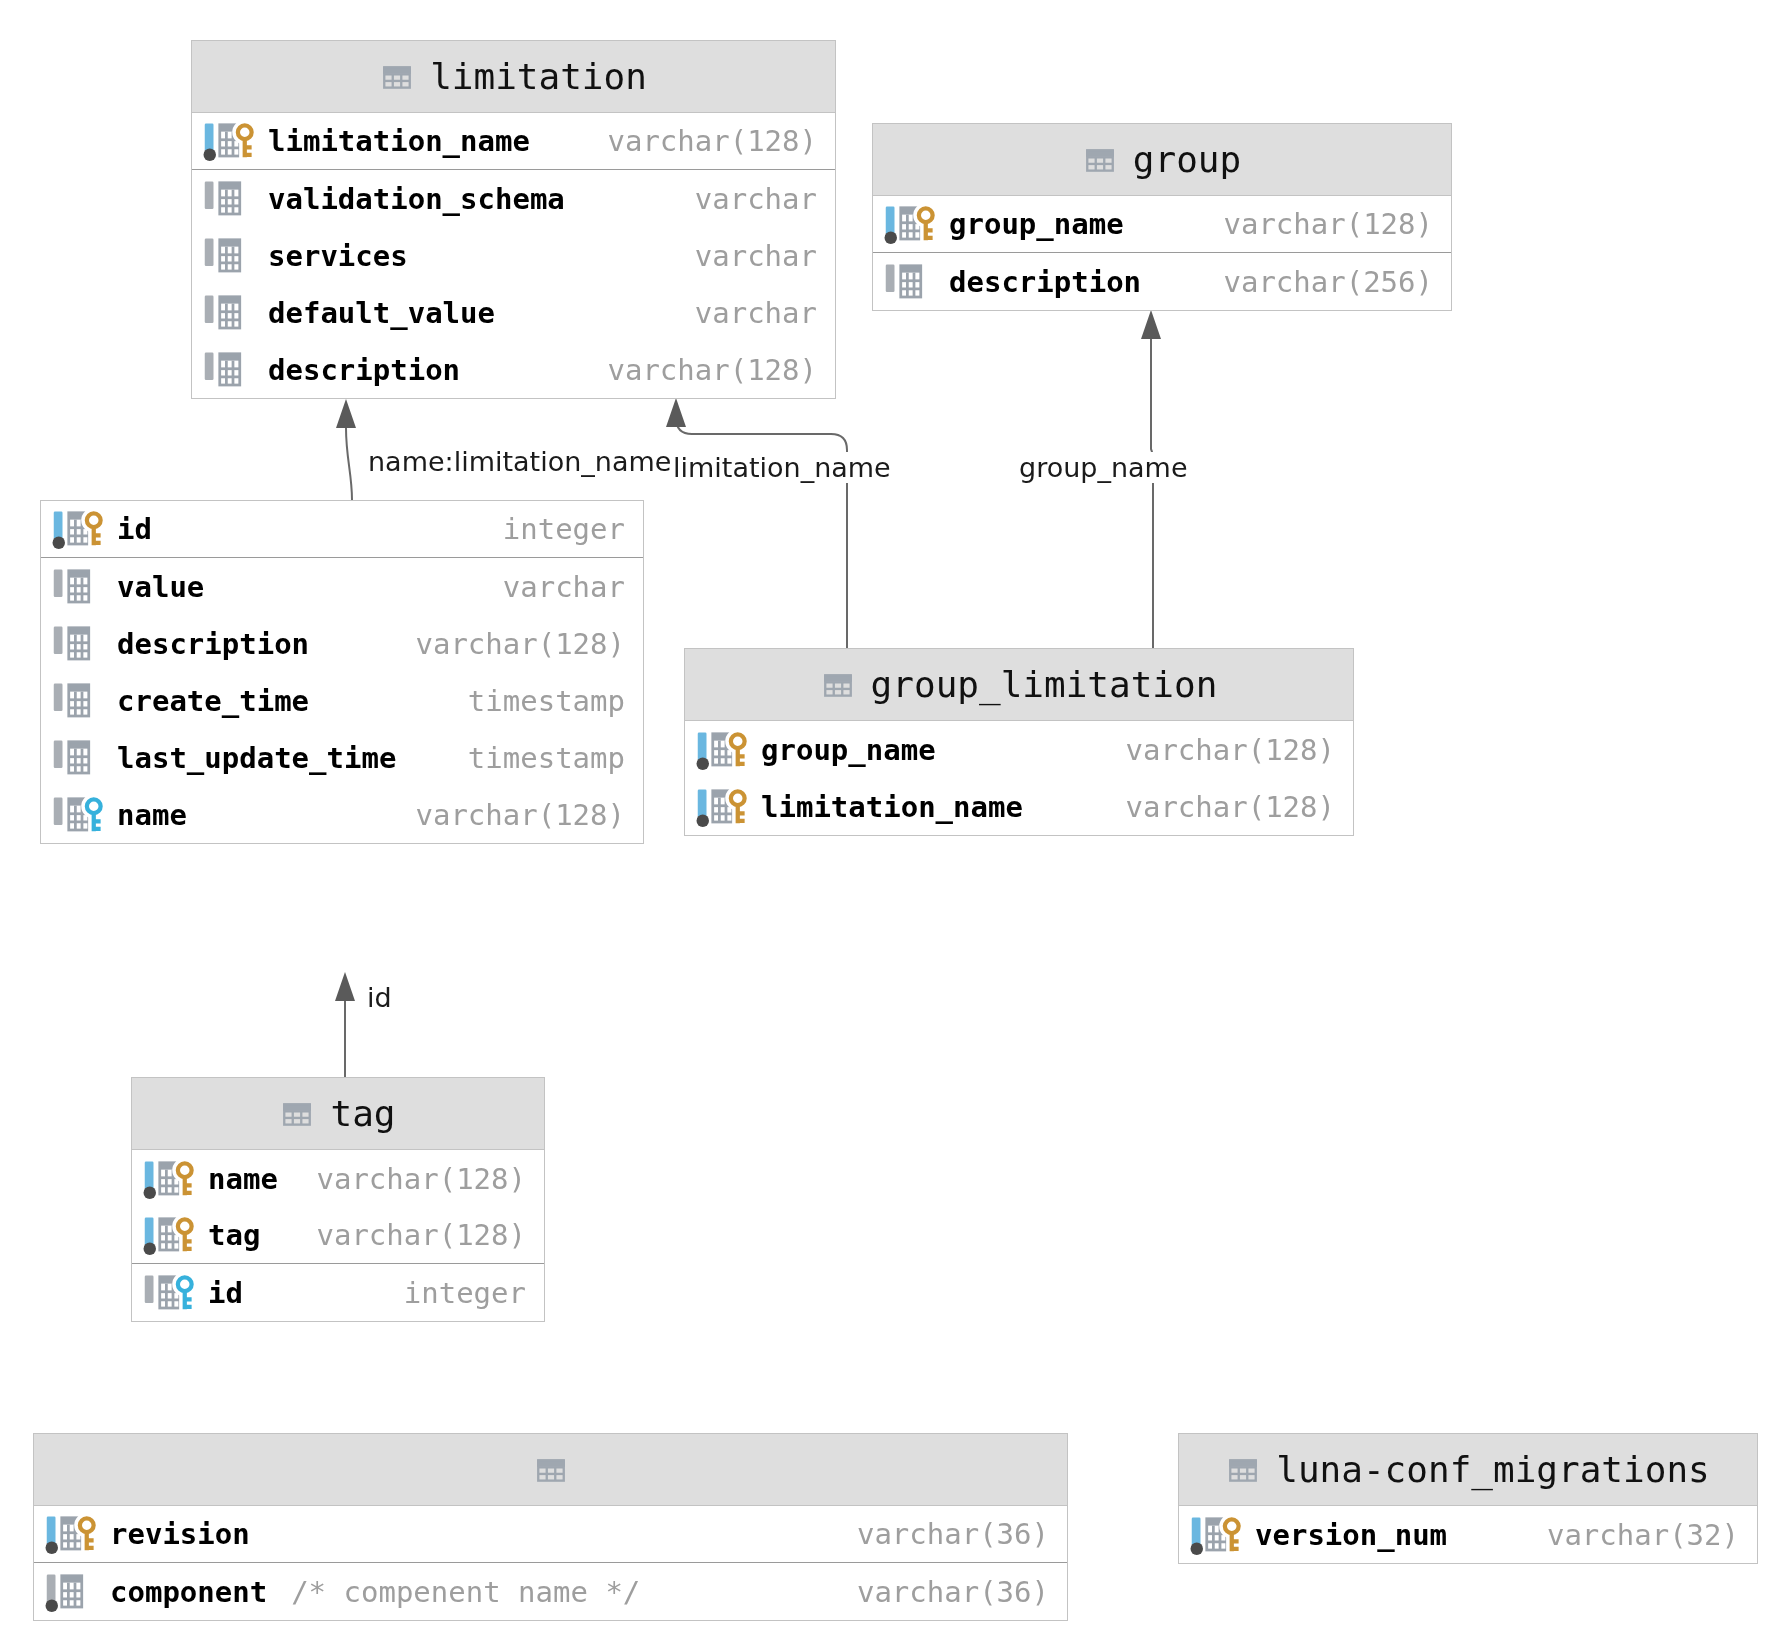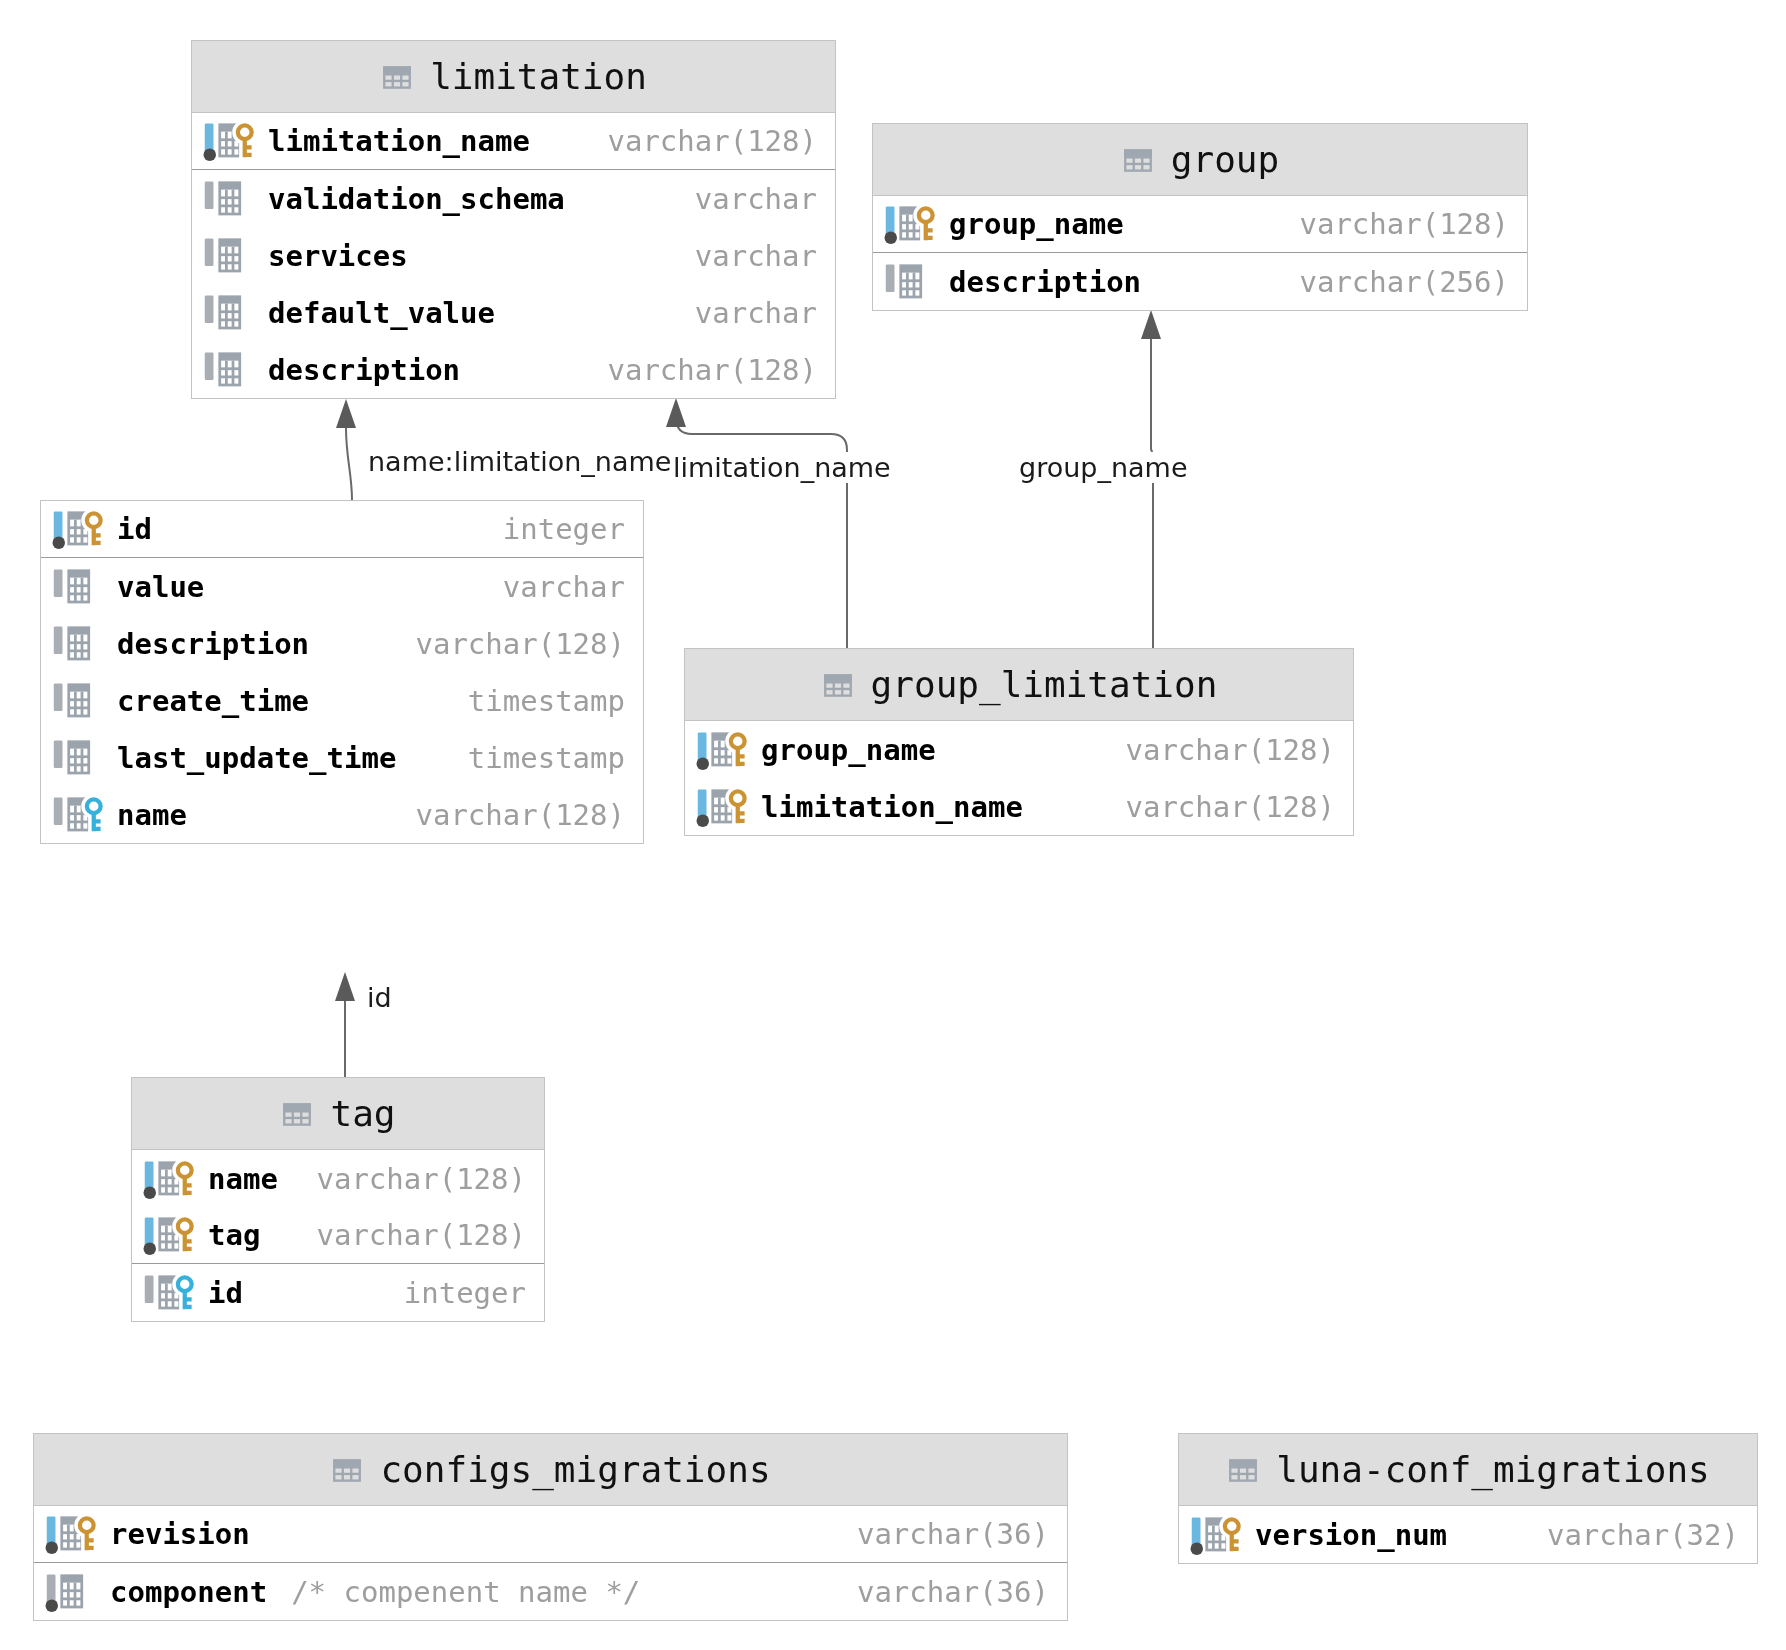--- a/index.html
+++ b/index.html
@@ -127,21 +127,21 @@
             <line x1="14" y1="15" x2="30" y2="15"></line>
             <line x1="14" y1="21.5" x2="30" y2="21.5"></line>
             <line x1="19.3" y1="8.5" x2="19.3" y2="28"></line>
             <line x1="24.6" y1="8.5" x2="24.6" y2="28"></line>
           </g>
         </svg>
         <span class="col-name">description</span>
         <span class="col-type">varchar(128)</span>
       </div>
     </div>
-    <div class="db-table" style="left: 872px; top: 123px; width: 656px;">
+    <div class="db-table" style="left: 872px; top: 123px; width: 580px;">
       <div class="tbl-header"><svg viewBox="0 0 32 32" width="34" height="34">
           <rect x="3" y="6" width="26" height="7" fill="#9fa7b0"></rect>
           <g stroke="#9fa7b0" stroke-width="2.2" fill="none">
             <rect x="4" y="7" width="24" height="19"></rect>
             <line x1="4" y1="13.5" x2="28" y2="13.5"></line>
             <line x1="4" y1="19.7" x2="28" y2="19.7"></line>
             <line x1="12" y1="13.5" x2="12" y2="26"></line>
             <line x1="20" y1="13.5" x2="20" y2="26"></line>
           </g>
         </svg><span>group</span></div>
@@ -440,21 +440,21 @@
     <div class="db-table" style="left: 33px; top: 1433px; width: 1035px;">
       <div class="tbl-header"><svg viewBox="0 0 32 32" width="34" height="34">
           <rect x="3" y="6" width="26" height="7" fill="#9fa7b0"></rect>
           <g stroke="#9fa7b0" stroke-width="2.2" fill="none">
             <rect x="4" y="7" width="24" height="19"></rect>
             <line x1="4" y1="13.5" x2="28" y2="13.5"></line>
             <line x1="4" y1="19.7" x2="28" y2="19.7"></line>
             <line x1="12" y1="13.5" x2="12" y2="26"></line>
             <line x1="20" y1="13.5" x2="20" y2="26"></line>
           </g>
-        </svg><span>configs_migrations</span></div>
+        </svg></div>
       <div class="tbl-row sep-after">
         <svg class="col-icon" viewBox="0 0 46 32" width="58" height="40">
           <rect x="2" y="2" width="7" height="22" rx="1" fill="#6ab7e0"></rect>
           <circle cx="6" cy="27" r="5" fill="#4a4a4a"></circle>
           <rect x="14" y="3" width="16" height="5.5" fill="#9ba3ac"></rect>
           <g stroke="#9ba3ac" stroke-width="2.2" fill="none">
             <rect x="14" y="3" width="16" height="25"></rect>
             <line x1="14" y1="15" x2="30" y2="15"></line>
             <line x1="14" y1="21.5" x2="30" y2="21.5"></line>
             <line x1="19.3" y1="8.5" x2="19.3" y2="28"></line>

